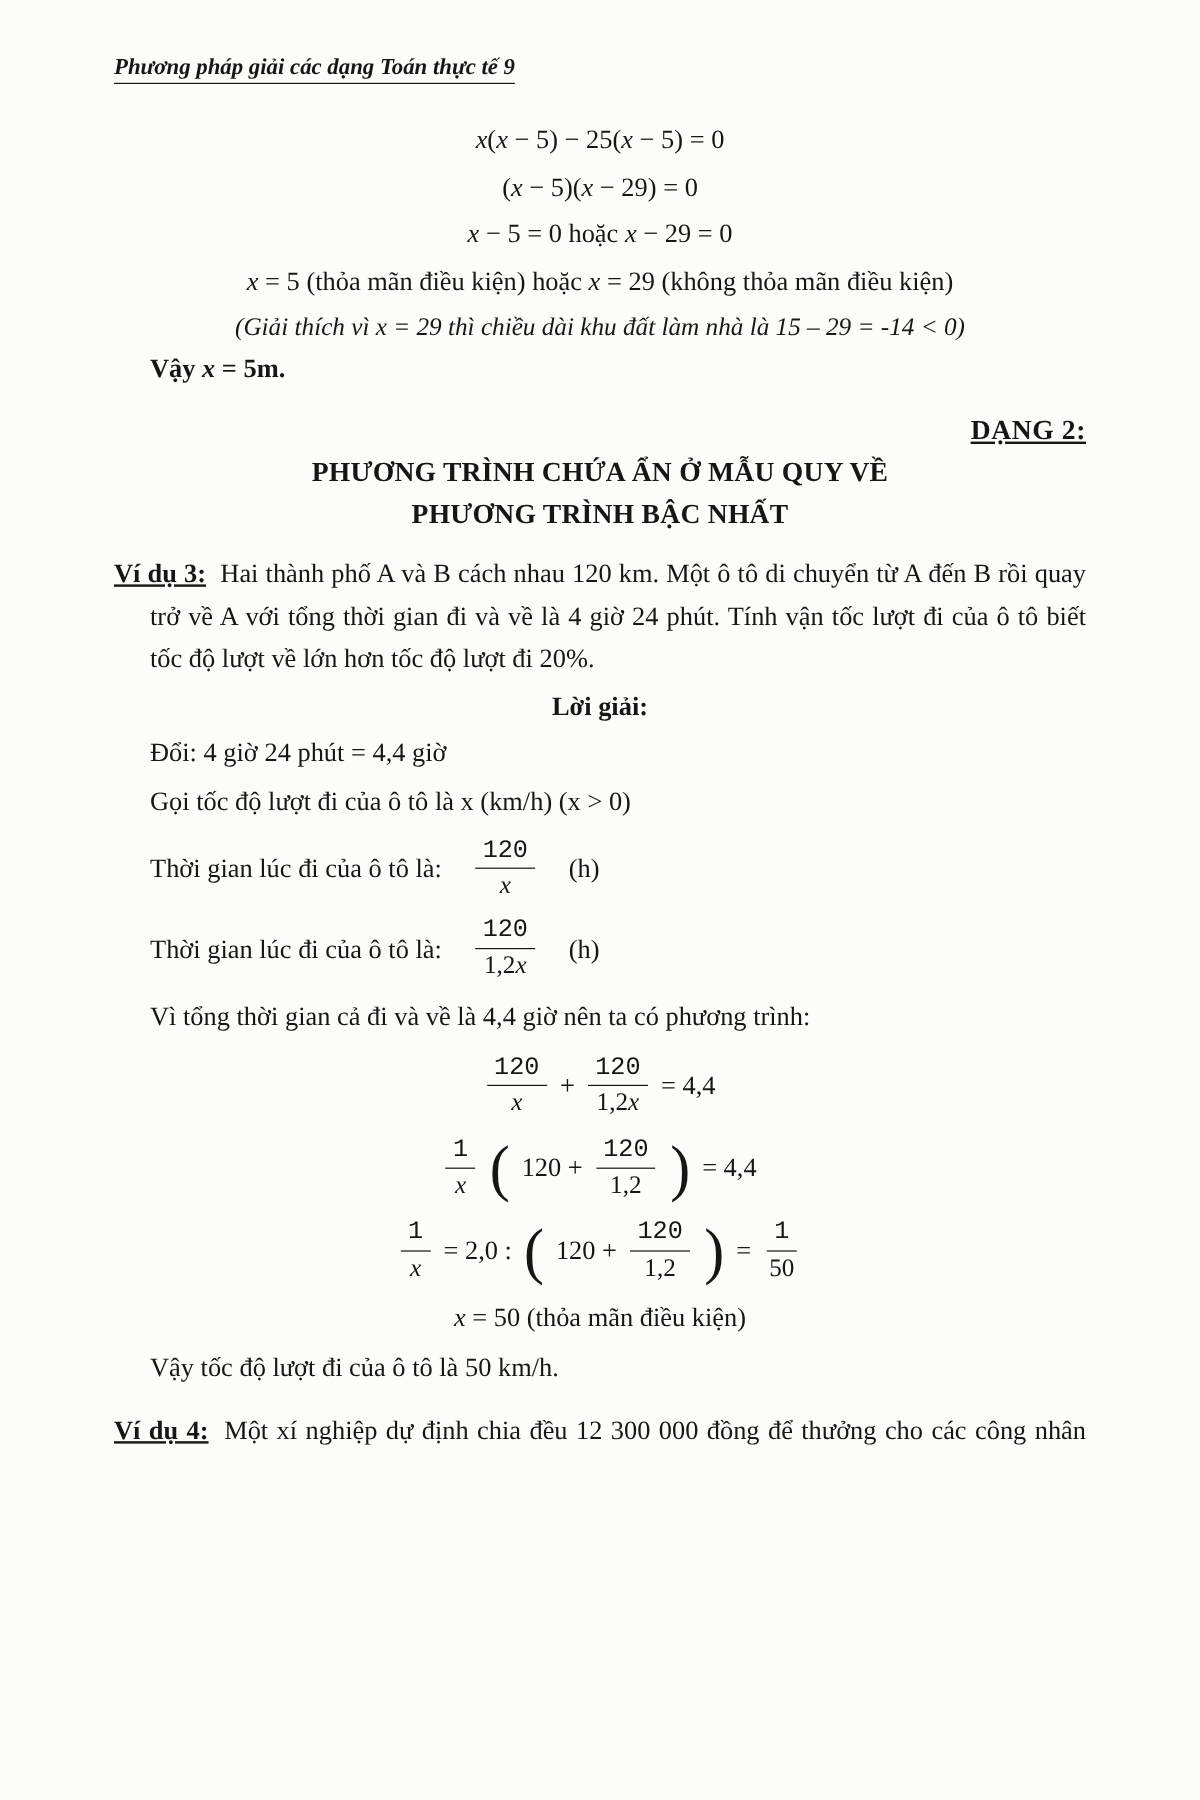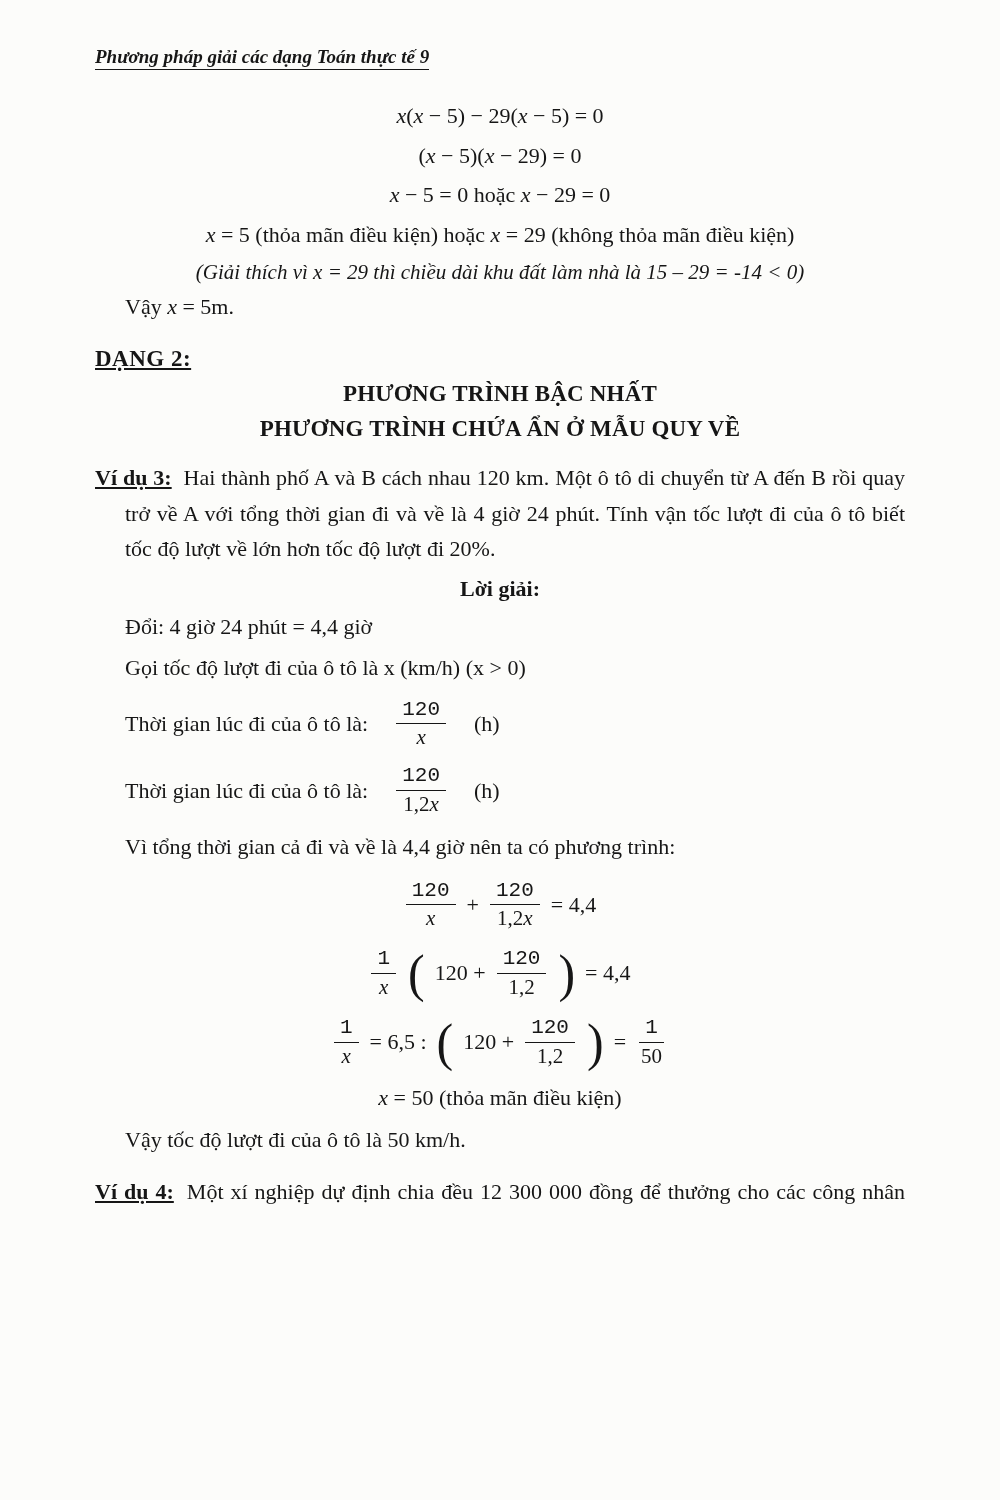--- a/index.html
+++ b/index.html
@@ -20,25 +20,25 @@
   .it { font-style: italic; }
 
   .running-header {
     font-size: 19px; font-weight: bold; font-style: italic;
     margin-bottom: 34px;
   }
   .running-header .hdr-text { border-bottom: 1.6px solid #161616; padding-bottom: 2px; }
 
   .eq-center { text-align: center; margin: 11px 0; line-height: 1.3; }
   .note-line { text-align: center; font-style: italic; margin: 9px 0; font-size: 21px; }
-  .left-ind { margin: 1px 0 0 30px; }
+  .left-ind { margin: 1px 0 0 30px; font-weight: bold; }
 
   .section-heading { margin-top: 26px; }
   .dang-label {
-    text-align: left; font-weight: bold; font-size: 23px;
+    text-align: right; font-weight: bold; font-size: 23px;
     text-decoration: underline; letter-spacing: 0.5px;
   }
   .sect-title {
     text-align: center; font-weight: bold; font-size: 23px;
     margin-top: 9px; letter-spacing: 0.2px;
   }
 
   .example {
     margin: 18px 0 0 0;
     padding-left: 30px; text-indent: -30px;
@@ -76,31 +76,31 @@
 </style>
 </head>
 <body>
 
 <div class="page">
 
   <div class="running-header">
     <span class="hdr-text">Phương pháp giải các dạng Toán thực tế 9</span>
   </div>
 
-  <div class="eq-center"><span class="it">x</span><span>(</span><span class="it">x</span><span> − 5) − 29(</span><span class="it">x</span><span> − 5) = 0</span></div>
+  <div class="eq-center"><span class="it">x</span><span>(</span><span class="it">x</span><span> − 5) − 25(</span><span class="it">x</span><span> − 5) = 0</span></div>
   <div class="eq-center"><span>(</span><span class="it">x</span><span> − 5)(</span><span class="it">x</span><span> − 29) = 0</span></div>
   <div class="eq-center"><span class="it">x</span><span> − 5 = 0 hoặc </span><span class="it">x</span><span> − 29 = 0</span></div>
   <div class="eq-center"><span class="it">x</span><span> = 5 (thỏa mãn điều kiện) hoặc </span><span class="it">x</span><span> = 29 (không thỏa mãn điều kiện)</span></div>
   <div class="note-line">(Giải thích vì x = 29 thì chiều dài khu đất làm nhà là 15 – 29 = -14 &lt; 0)</div>
   <div class="left-ind"><span>Vậy </span><span class="it">x</span><span> = 5m.</span></div>
 
   <div class="section-heading">
     <div class="dang-label">DẠNG 2:</div>
+    <div class="sect-title">PHƯƠNG TRÌNH CHỨA ẨN Ở MẪU QUY VỀ</div>
     <div class="sect-title">PHƯƠNG TRÌNH BẬC NHẤT</div>
-    <div class="sect-title">PHƯƠNG TRÌNH CHỨA ẨN Ở MẪU QUY VỀ</div>
   </div>
 
   <p class="example">
     <span class="ex-label">Ví dụ 3:</span>
     <span>Hai thành phố A và B cách nhau 120 km. Một ô tô di chuyển từ A đến B rồi quay trở về A với tổng thời gian đi và về là 4 giờ 24 phút. Tính vận tốc lượt đi của ô tô biết tốc độ lượt về lớn hơn tốc độ lượt đi 20%.</span>
   </p>
 
   <div class="sol-heading">Lời giải:</div>
 
   <div class="sol-line">Đổi: 4 giờ 24 phút = 4,4 giờ</div>
@@ -152,21 +152,21 @@
     </span>
     <span class="bigparen">)</span>
     <span>= 4,4</span>
   </div>
 
   <div class="eq-flex">
     <span class="frac">
       <span class="num">1</span>
       <span class="den"><span class="it">x</span></span>
     </span>
-    <span>= 6,5 :</span>
+    <span>= 2,0 :</span>
     <span class="bigparen">(</span>
     <span>120 +</span>
     <span class="frac">
       <span class="num">120</span>
       <span class="den"><span>1,2</span></span>
     </span>
     <span class="bigparen">)</span>
     <span>=</span>
     <span class="frac">
       <span class="num">1</span>

